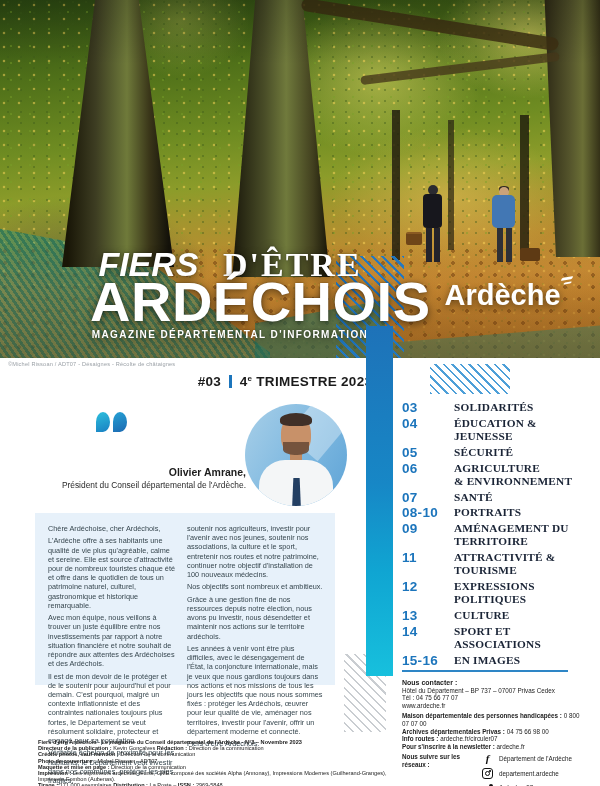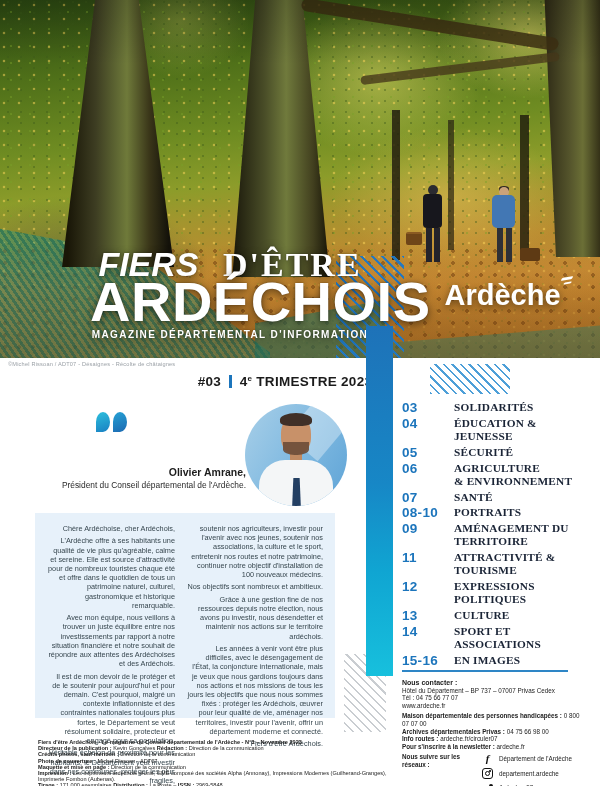--- a/index.html
+++ b/index.html
@@ -104,21 +104,21 @@
     background:linear-gradient(120deg,#a8cfe8,#7db8e0 55%,#5ea3d6);box-shadow:0 0 0 1px rgba(255,255,255,.6);z-index:4;}
   .p-band{position:absolute;left:55%;top:-10%;width:40%;height:60%;background:rgba(255,255,255,.35);transform:rotate(40deg);}
   .p-neck{position:absolute;left:45px;top:44px;width:12px;height:14px;background:#c08a62;}
   .p-shirt{position:absolute;left:14px;bottom:-6px;width:74px;height:52px;background:#f4f6f7;border-radius:26px 26px 0 0;}
   .p-head{position:absolute;left:36px;top:12px;width:30px;height:38px;background:#c89169;border-radius:46% 46% 42% 42%;}
   .p-hair{position:absolute;left:-1px;top:-3px;width:32px;height:13px;background:#403028;border-radius:50% 50% 30% 30%;}
   .p-beard{position:absolute;left:2px;bottom:-1px;width:26px;height:13px;background:#6b4c38;border-radius:0 0 45% 45%;opacity:.9;}
   .p-tie{position:absolute;left:47px;bottom:-4px;width:9px;height:32px;background:#233f63;clip-path:polygon(15% 0,85% 0,100% 100%,0 100%);}
 
   
-  .panel{position:absolute;left:35px;top:513px;width:300px;height:205px;background:#e7f1fa;text-align:right;}
+  .panel{position:absolute;left:35px;top:513px;width:300px;height:172px;background:#e7f1fa;}
   .col{position:absolute;top:11px;font-size:7.3px;line-height:9.2px;color:#37474f;}
   .col p{margin:0 0 3.2px 0;}
   .col1{left:13px;width:127px;}
   .col2{left:152px;width:136px;}
 
   
   .toc{position:absolute;left:402px;top:401px;width:178px;display:flex;flex-direction:column;gap:2.6px;}
   .toc-row{display:flex;align-items:flex-start;}
   .toc-num{flex:0 0 52px;font-size:13.5px;line-height:13.2px;font-weight:800;color:#1c75bc;letter-spacing:.3px;}
   .toc-label{font-family:"Liberation Serif",serif;font-size:11.3px;line-height:13.2px;font-weight:600;

